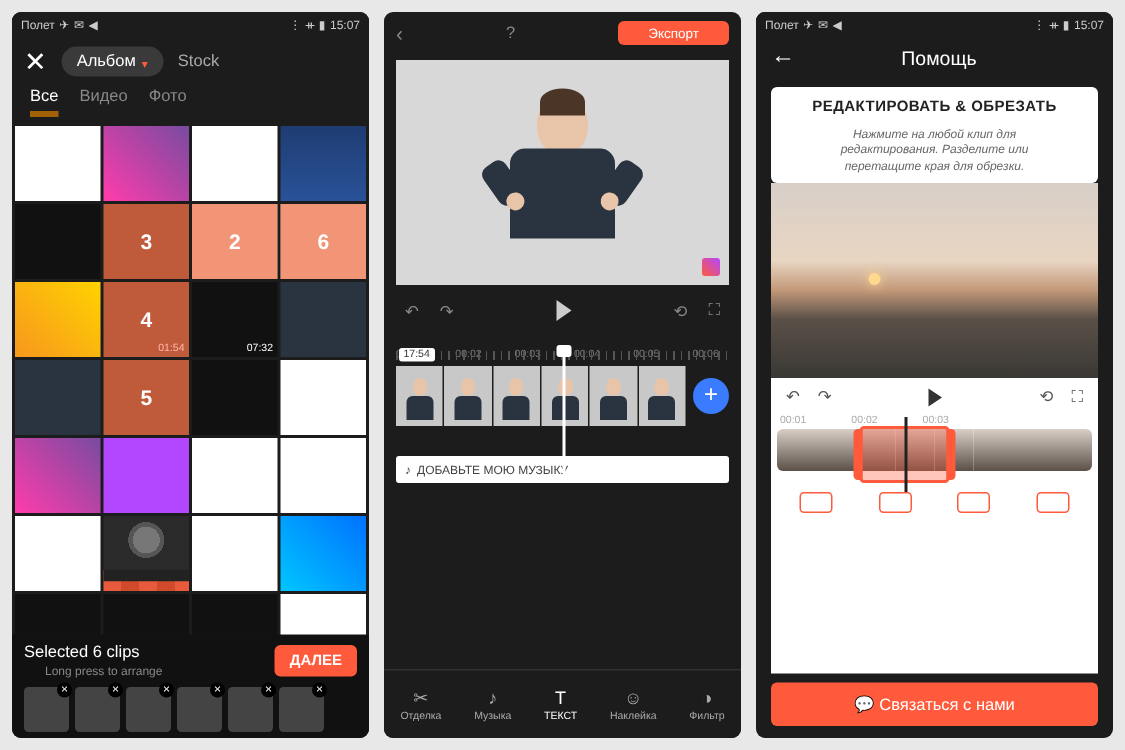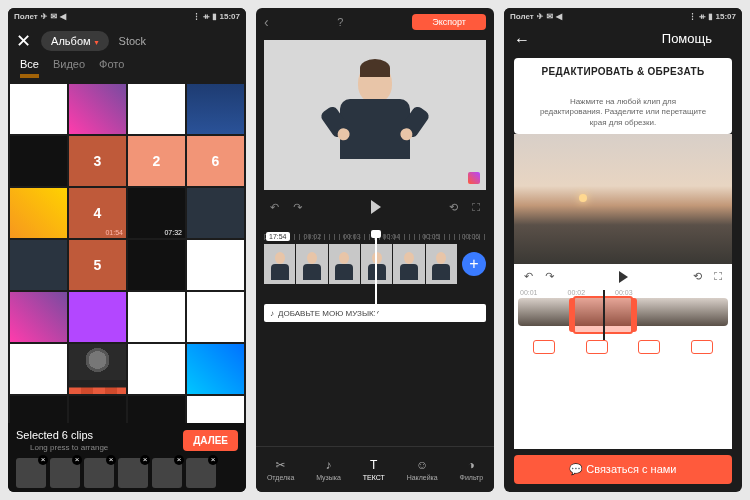--- a/index.html
+++ b/index.html
@@ -16,21 +16,21 @@
     background: #1c1c1c;
     border-radius: 6px;
     overflow: hidden;
     display: flex; flex-direction: column;
     position: relative;
   }
   
   .status {
     height: 16px; background: #1c1c1c;
     display: flex; justify-content: space-between; align-items: center;
-    padding: 0 6px; font-size: 8px; color: #ccc; font-weight: bold;
+    padding: 0 6px; font-size: 8px; color: #ccc;
   }
   .status-left, .status-right { display: flex; gap: 3px; align-items: center; }
 
   
   .s1-header {
     height: 34px; display: flex; align-items: center; padding: 0 8px; gap: 10px;
   }
   .close-x { font-size: 18px; color: #fff; cursor: pointer; }
   .album-btn {
     background: #3a3a3a; border-radius: 14px; padding: 4px 10px;
@@ -150,27 +150,27 @@
     display: flex; justify-content: space-around; align-items: center;
     font-size: 7px; color: #aaa; border-top: 1px solid #333;
   }
   .btab { display: flex; flex-direction: column; align-items: center; gap: 2px; }
   .btab.active { color: #fff; }
   .btab .ico { font-size: 12px; }
 
   
   .s3-header { height: 28px; display: flex; align-items: center; padding: 0 10px; gap: 10px; }
   .back-arr { font-size: 16px; }
-  .s3-title { flex: 1; text-align: right; font-size: 13px; margin-right: 20px; }
+  .s3-title { flex: 1; text-align: center; font-size: 13px; margin-right: 20px; }
   .card {
     background: #fff; color: #222; margin: 6px 10px 0; border-radius: 4px;
     padding: 8px 24px 6px; text-align: center;
   }
   .card h3 { font-size: 10px; font-weight: 700; letter-spacing: 0.3px; }
-  .card p { font-size: 8px; color: #666; margin-top: 20px; line-height: 1.3; }
+  .card p { font-size: 8px; color: #666; margin-top: 8px; line-height: 1.3; font-style: italic; }
   .s3-body { background: #fff; margin: 0 10px; flex: 1; position: relative; }
   .s3-pv {
     height: 130px; position: relative; overflow: hidden;
   }
   .sky { position: absolute; inset: 0; background: linear-gradient(#d8cfc8 0%,#e8d5c2 40%,#c29878 55%,#5a5048 70%,#3a3834 100%); }
   .sun { position: absolute; left: 30%; top: 46%; width: 8px; height: 8px; background: #ffd890; border-radius: 50%; box-shadow: 0 0 8px #ffd890; }
   .s3-arrows { position: absolute; top: 4px; display: flex; justify-content: space-between; width: 100%; padding: 0 6px; font-size: 10px; color: #666; }
   .s3-controls {
     display: flex; justify-content: space-between; align-items: center;
     padding: 6px 10px; color: #555;

